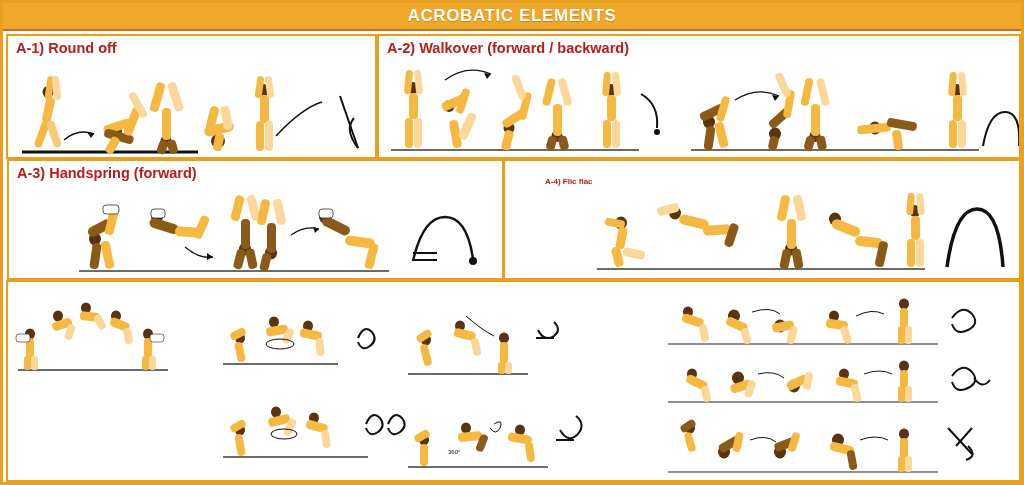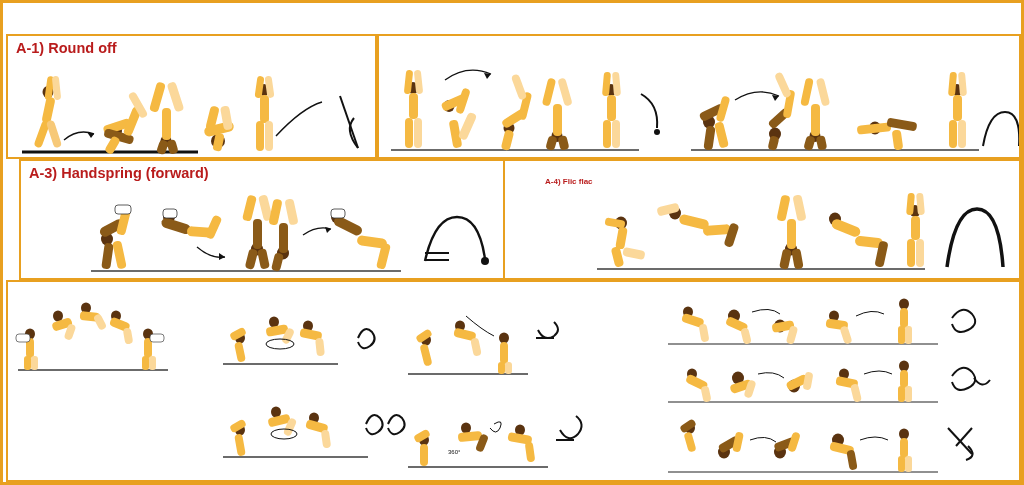--- a/index.html
+++ b/index.html
@@ -60,30 +60,33 @@
     text-align: center;
   }
   .panel-body {
     position: absolute;
     left: 0; right: 0;
     top: 0; bottom: 0;
   }
   
   #row1-left  { left: 3px;   top: 31px;  width: 371px; height: 125px; }
   #row1-right { left: 374px; top: 31px;  width: 644px; height: 125px; }
-  #row2-left  { left: 16px;   top: 156px; width: 497px; height: 121px; }
+  #row2-left  { left: 4px;   top: 156px; width: 497px; height: 121px; }
   #row2-right { left: 500px; top: 156px; width: 518px; height: 121px; }
   #row3       { left: 3px;   top: 277px; width: 1015px; height: 202px; }
   svg { display: block; overflow: visible; }
 </style>
 </head>
 <body>
 
 <div id="page">
 
+  <div id="header">
+    <span class="title">ACROBATIC ELEMENTS</span>
+  </div>
 
   <div class="panel" id="row1-left">
     <div class="panel-label">A-1) Round off</div>
     <div class="panel-body">
       <svg width="367" height="121" viewBox="0 0 367 121">
 
         <line x1="14" y1="116" x2="190" y2="116" stroke="#111" stroke-width="3"></line>
 
         <g>
           <ellipse cx="40" cy="56" rx="5.5" ry="6" fill="#5a3310"></ellipse>
@@ -134,20 +137,21 @@
 
         <path d="M268 100 q26 -28 46 -34" stroke="#111" stroke-width="1.4" fill="none"></path>
 
         <path d="M332 60 l18 52" stroke="#111" stroke-width="2" fill="none"></path>
         <path d="M350 112 q-14 -18 -4 -30" stroke="#111" stroke-width="2" fill="none"></path>
       </svg>
     </div>
   </div>
 
   <div class="panel" id="row1-right">
+    <div class="panel-label">A-2) Walkover (forward / backward)</div>
     <div class="panel-body">
       <svg width="640" height="121" viewBox="0 0 640 121">
         <line x1="12" y1="114" x2="260" y2="114" stroke="#6b6b6b" stroke-width="2"></line>
         <line x1="312" y1="114" x2="600" y2="114" stroke="#6b6b6b" stroke-width="2"></line>
 
         <g>
           <ellipse cx="34" cy="52" rx="5.5" ry="6" fill="#5a3310"></ellipse>
           <rect x="30" y="57" width="9" height="26" rx="4" fill="#f5b942"></rect>
           <rect x="26" y="82" width="8" height="30" rx="4" fill="#f5b942"></rect>
           <rect x="35" y="82" width="8" height="30" rx="4" fill="#fbd89a"></rect>

